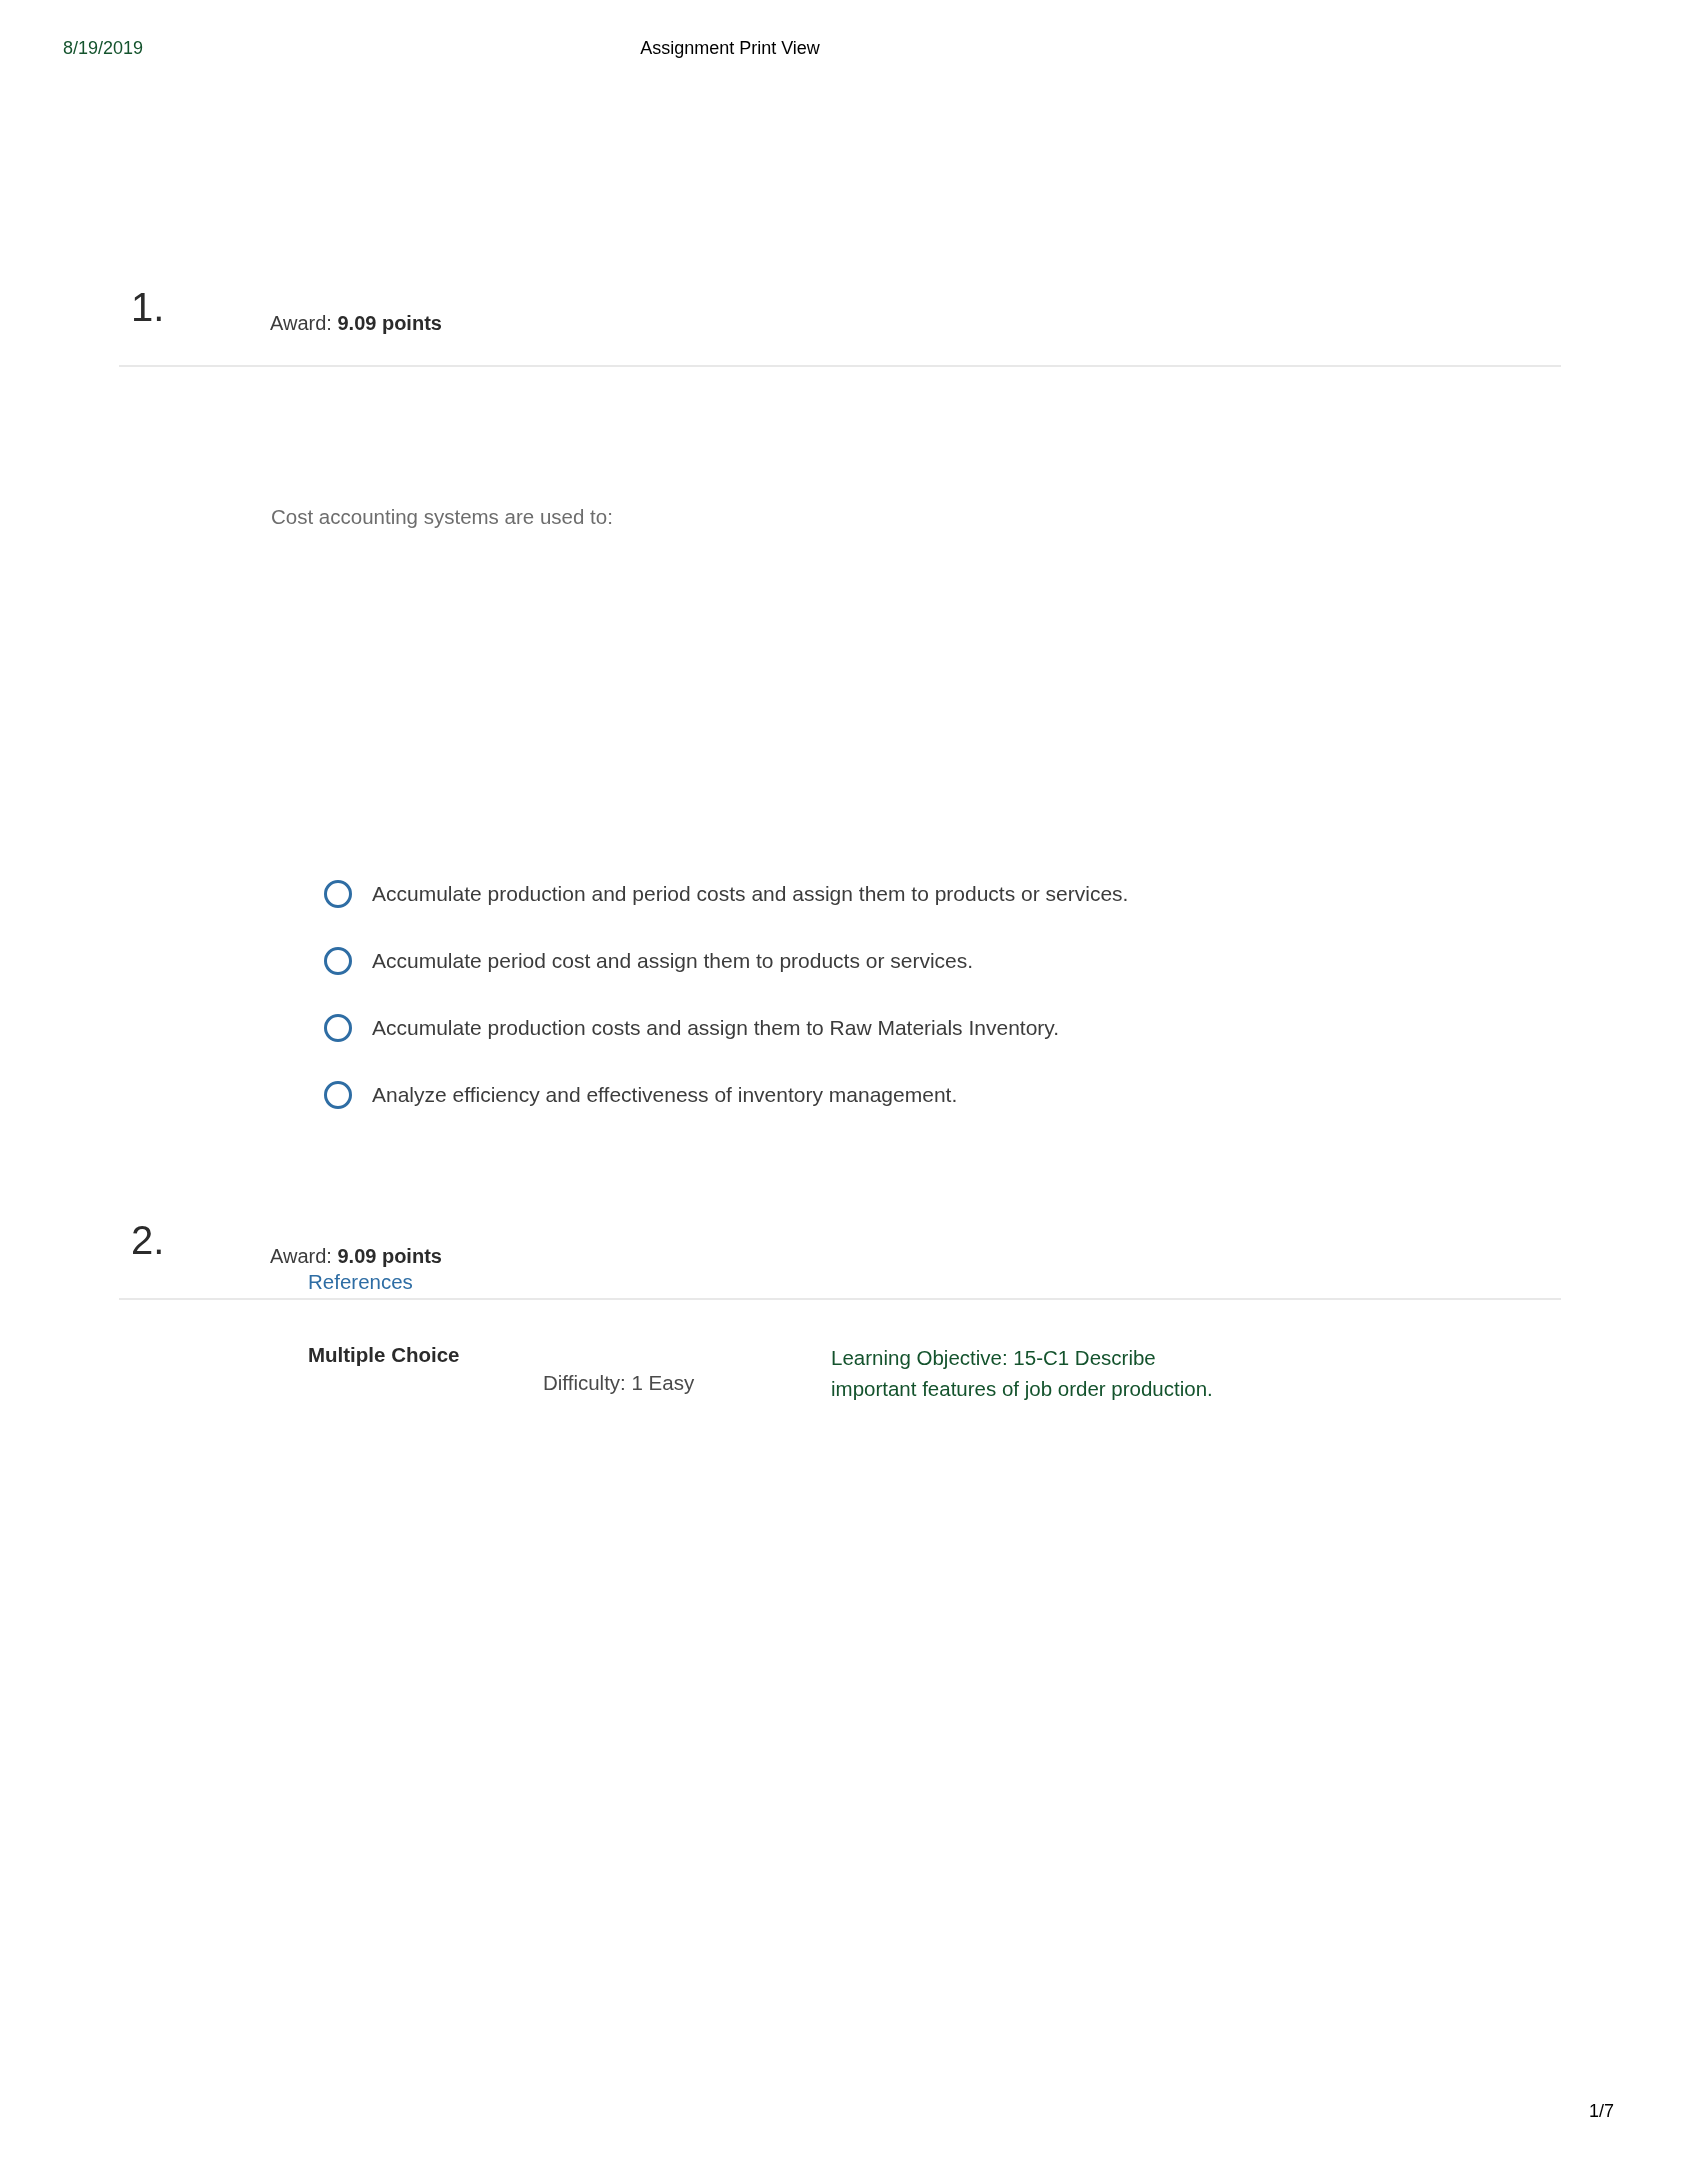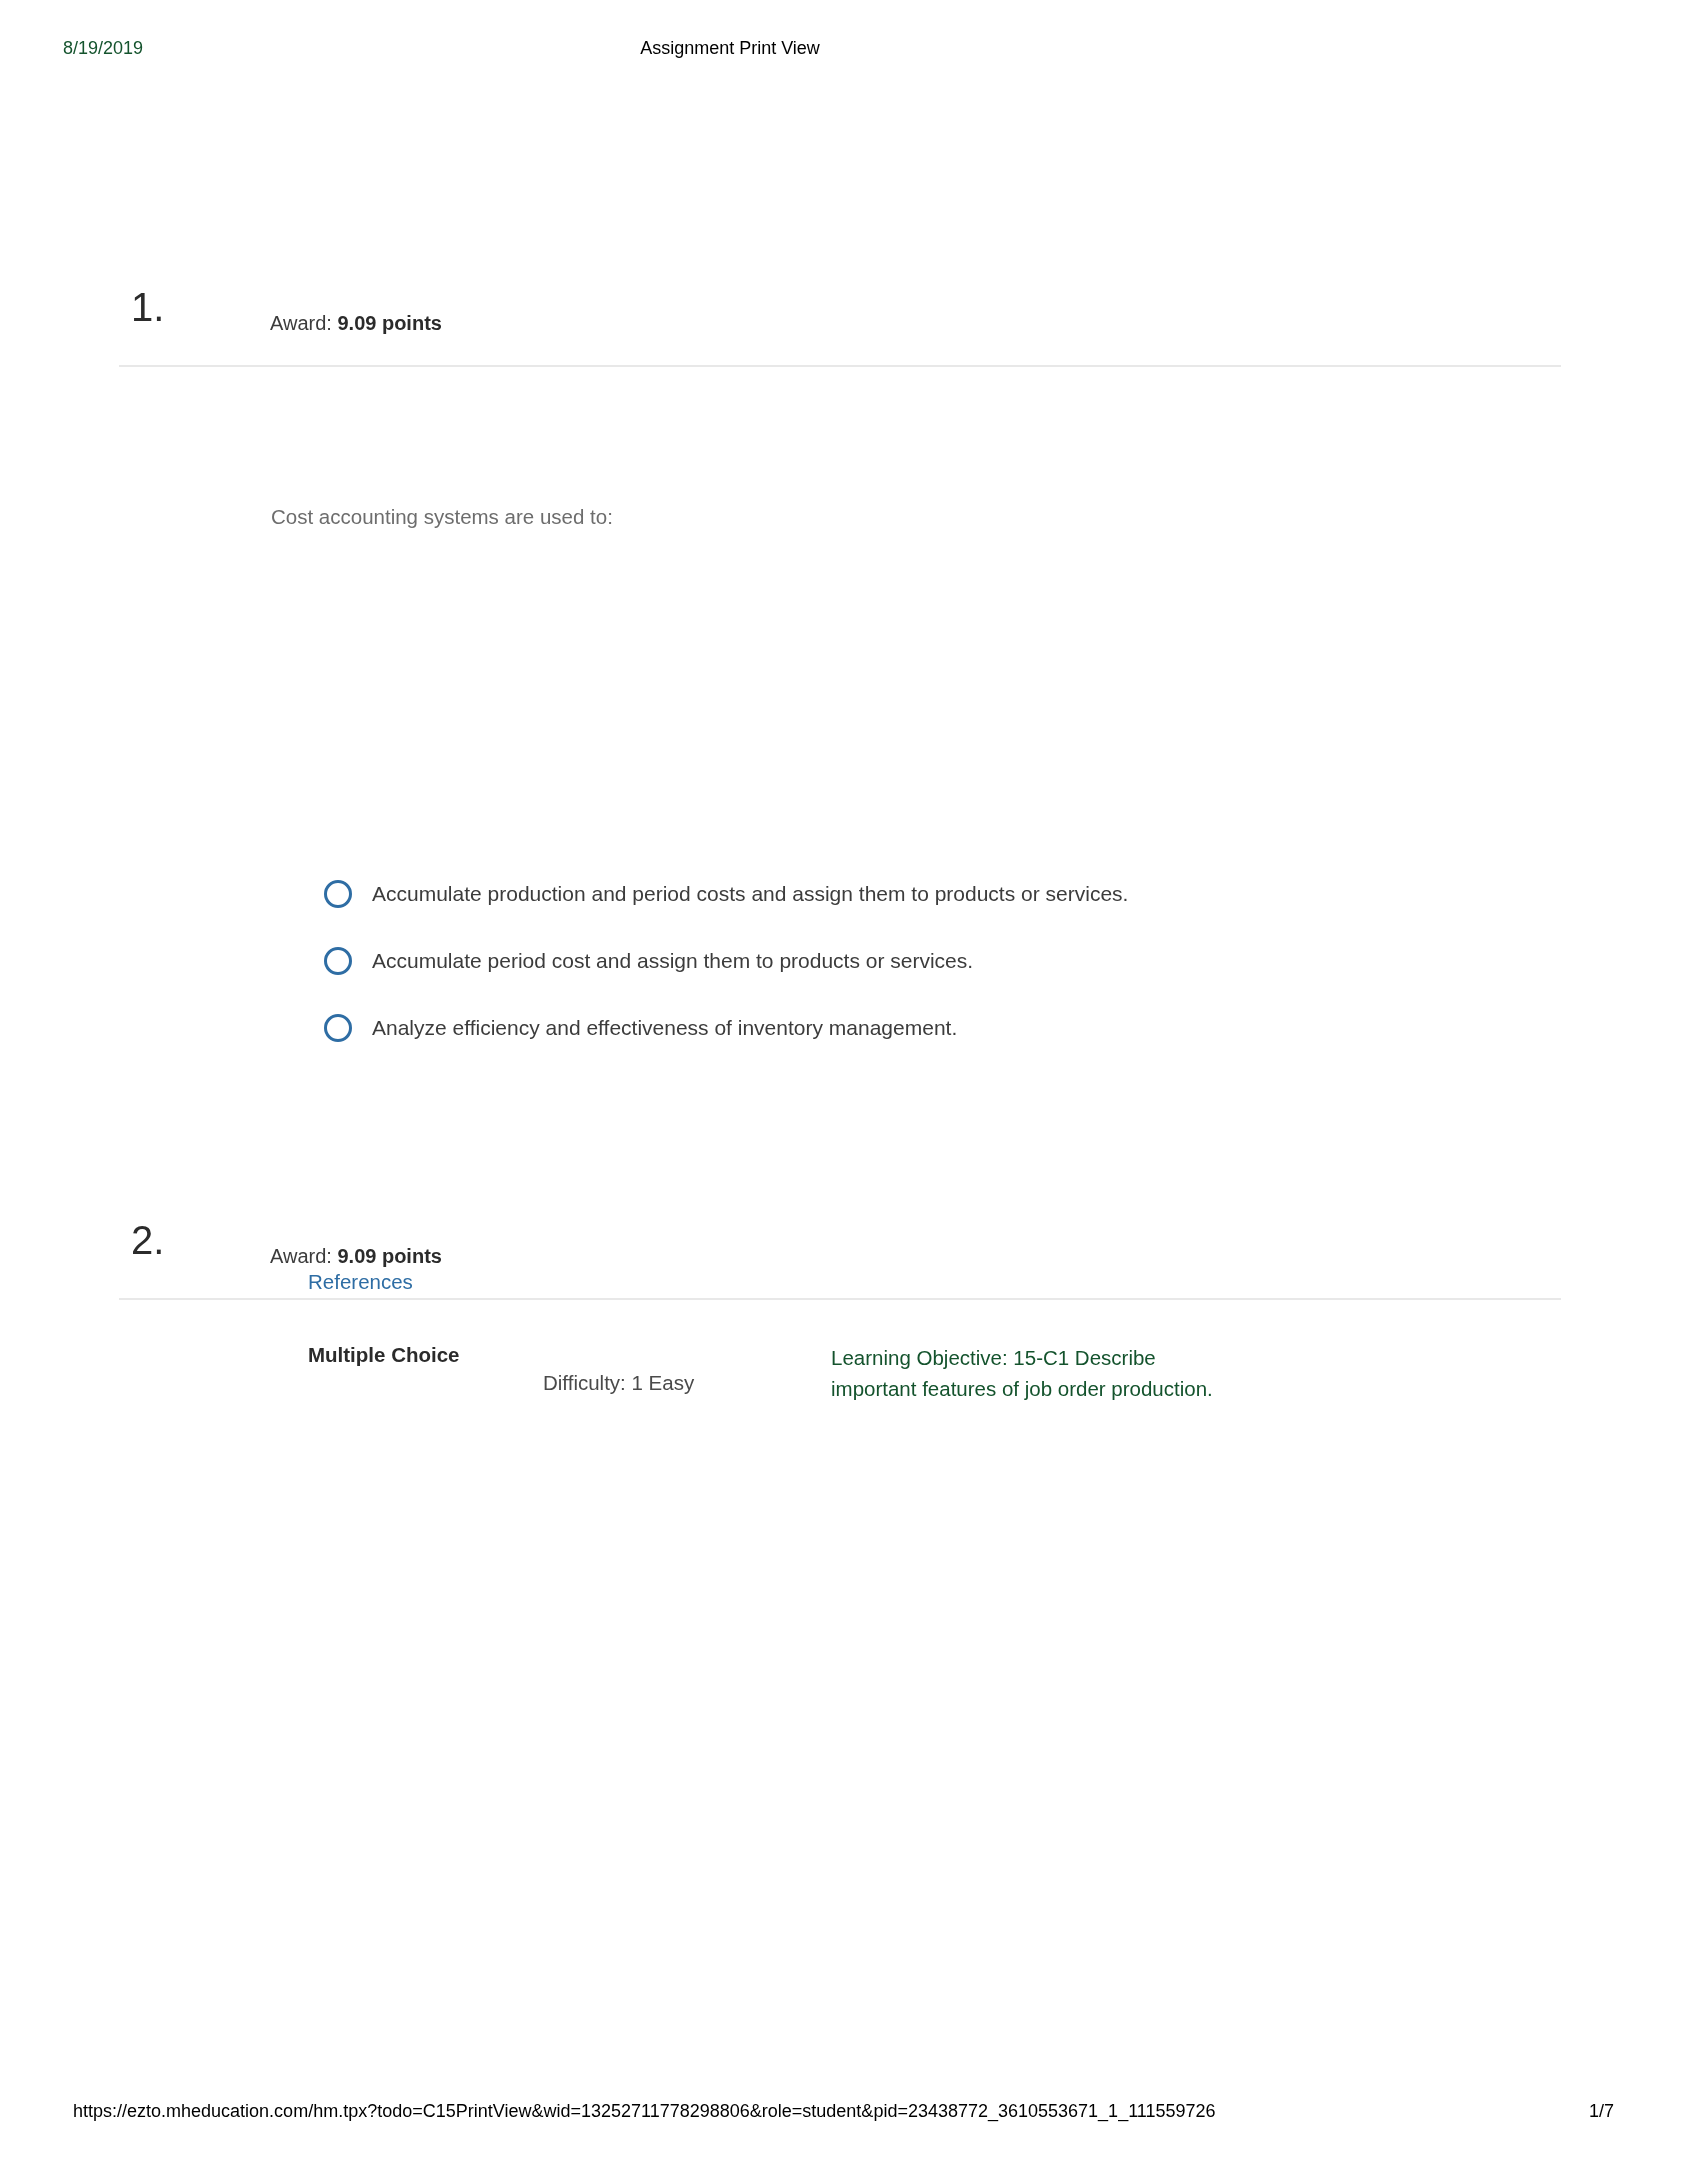--- a/index.html
+++ b/index.html
@@ -243,20 +243,24 @@
       <div class="choice">
         <span class="radio"></span>
         <span class="choice-label">Accumulate production and period costs and assign them to products or services.</span>
       </div>
       <div class="choice">
         <span class="radio"></span>
         <span class="choice-label">Accumulate period cost and assign them to products or services.</span>
       </div>
       <div class="choice">
         <span class="radio"></span>
+        <span class="choice-label">Accumulate production costs and assign them to Raw Materials Inventory.</span>
+      </div>
+      <div class="choice">
+        <span class="radio"></span>
         <span class="choice-label">Analyze efficiency and effectiveness of inventory management.</span>
       </div>
     </div>
 
     <a class="refs-link">References</a>
 
     <div class="meta-row">
       <span class="meta-type">Multiple Choice</span>
       <span class="meta-diff">Difficulty: 1 Easy</span>
       <span class="meta-lo"><span>Learning Objective: 15-C1 Describe</span><span class="lo-line2">important features of job order production.</span></span>
@@ -267,18 +271,17 @@
     <div class="q-head">
       <span class="q-number">2.</span>
       <span class="q-award"><span>Award: </span><b>9.09 points</b></span>
       <div class="q-rule"></div>
     </div>
 
 
   </div>
 
   <div class="print-footer">
-    <span class="url">https://ezto.mheducation.com/hm.tpx?todo=C15PrintView&amp;wid=13252711778298806&amp;role=student&amp;pid=23438772_3610553671_1_111559726</span>
     <span class="pageno">1/7</span>
   </div>
 
 </div>
 
 
 </body></html>

